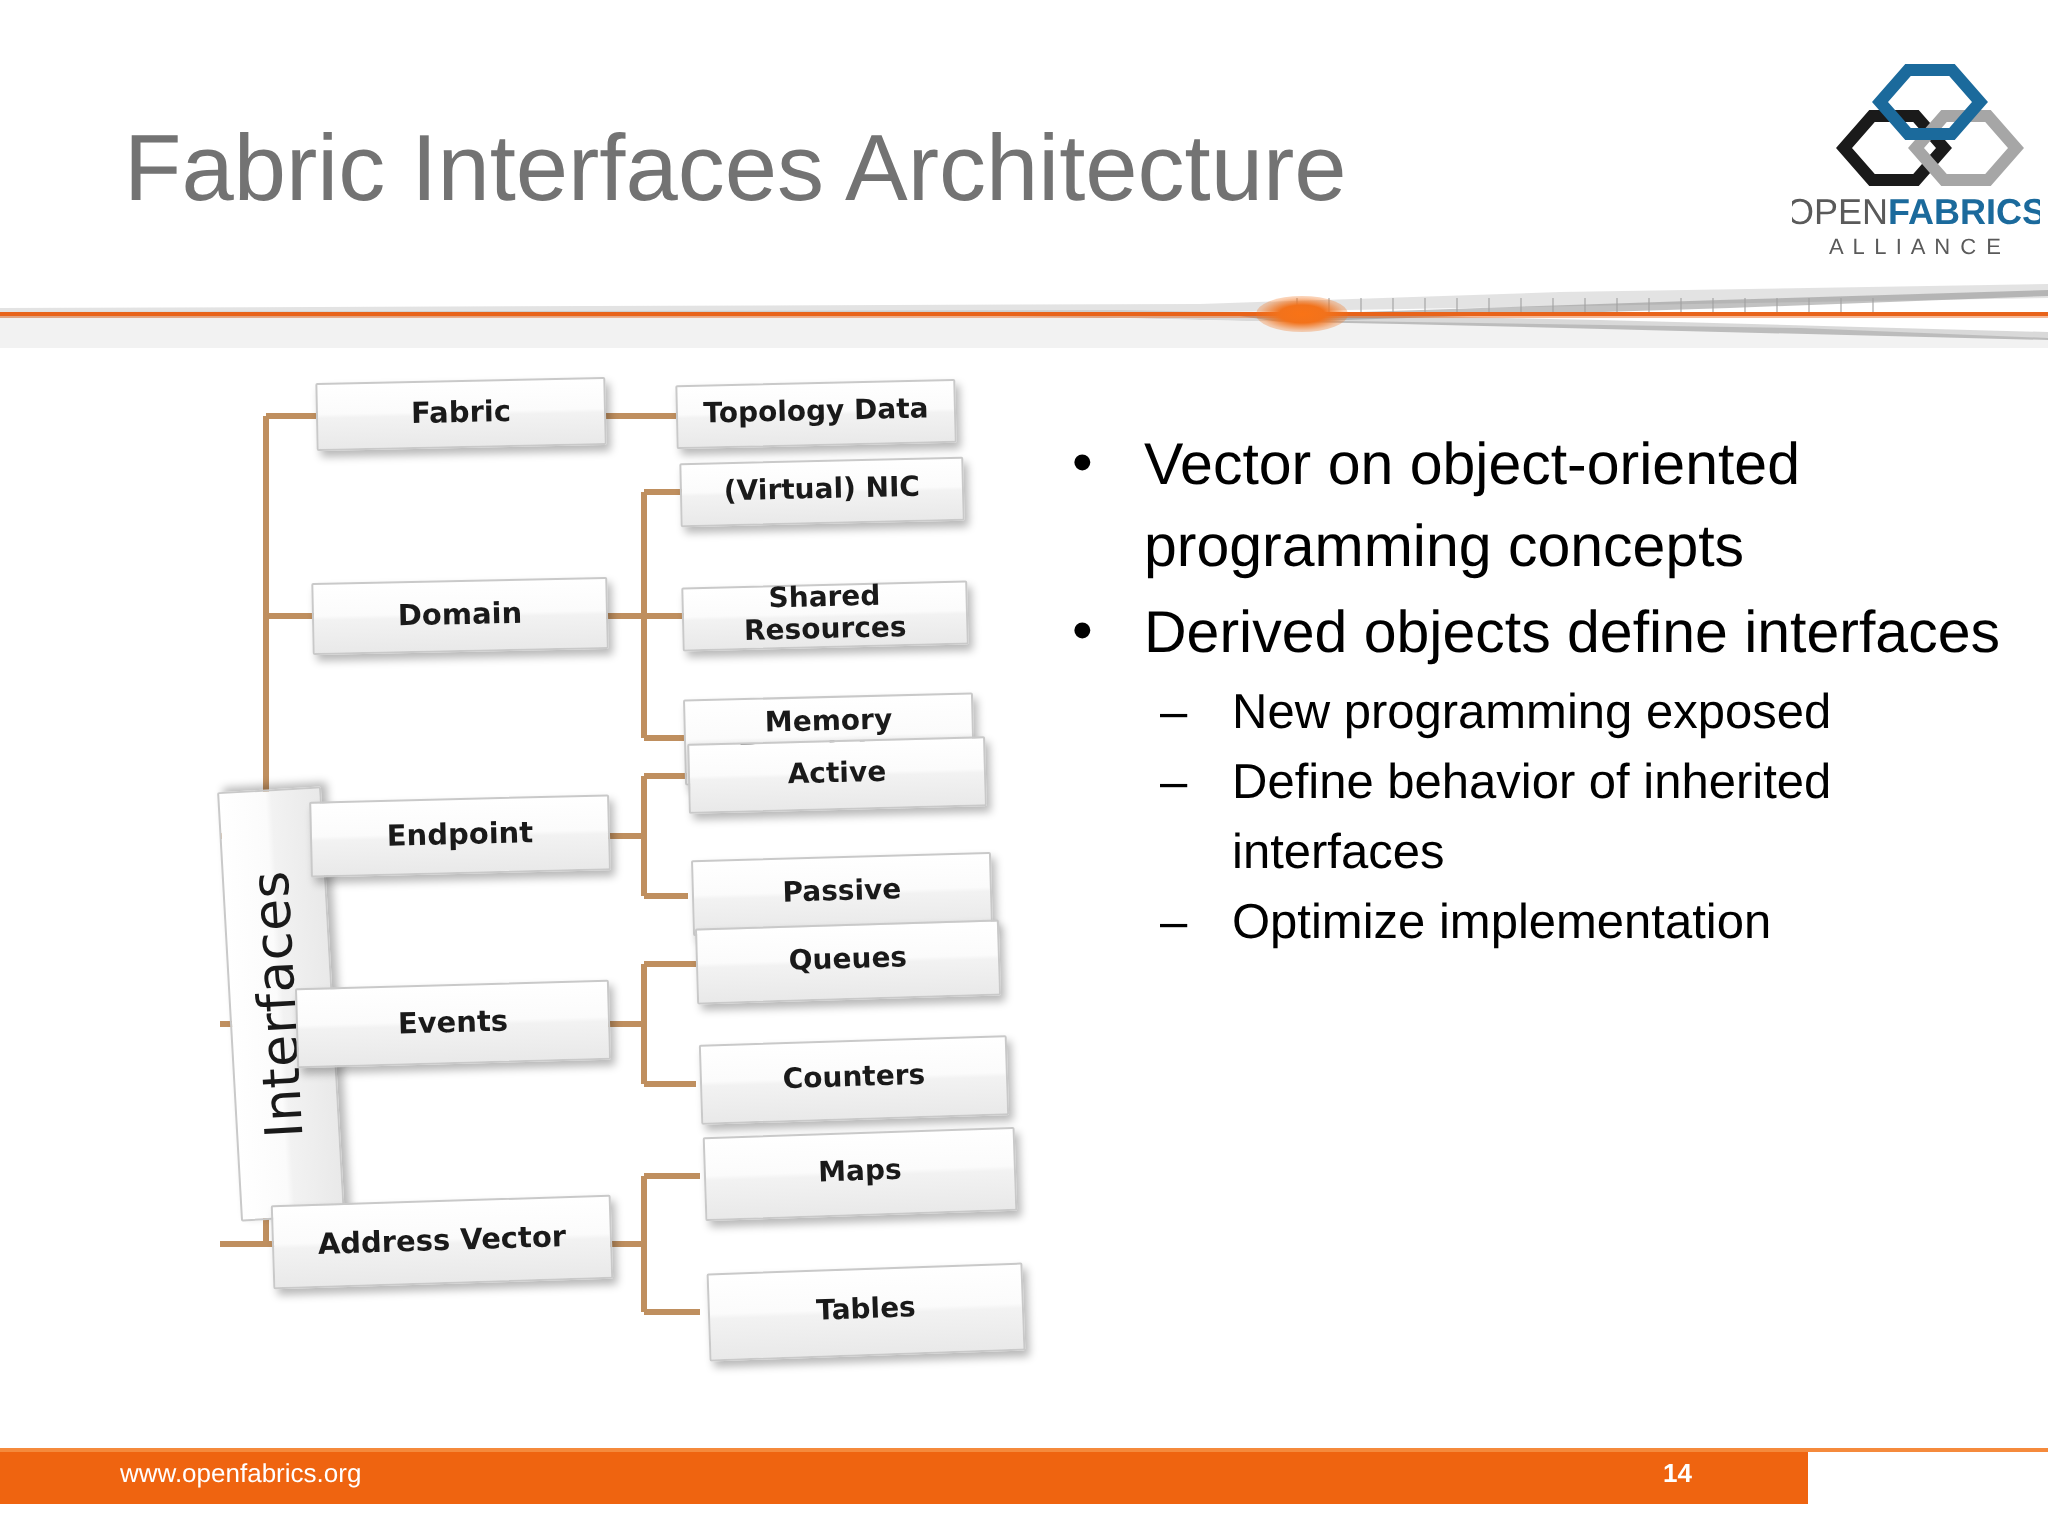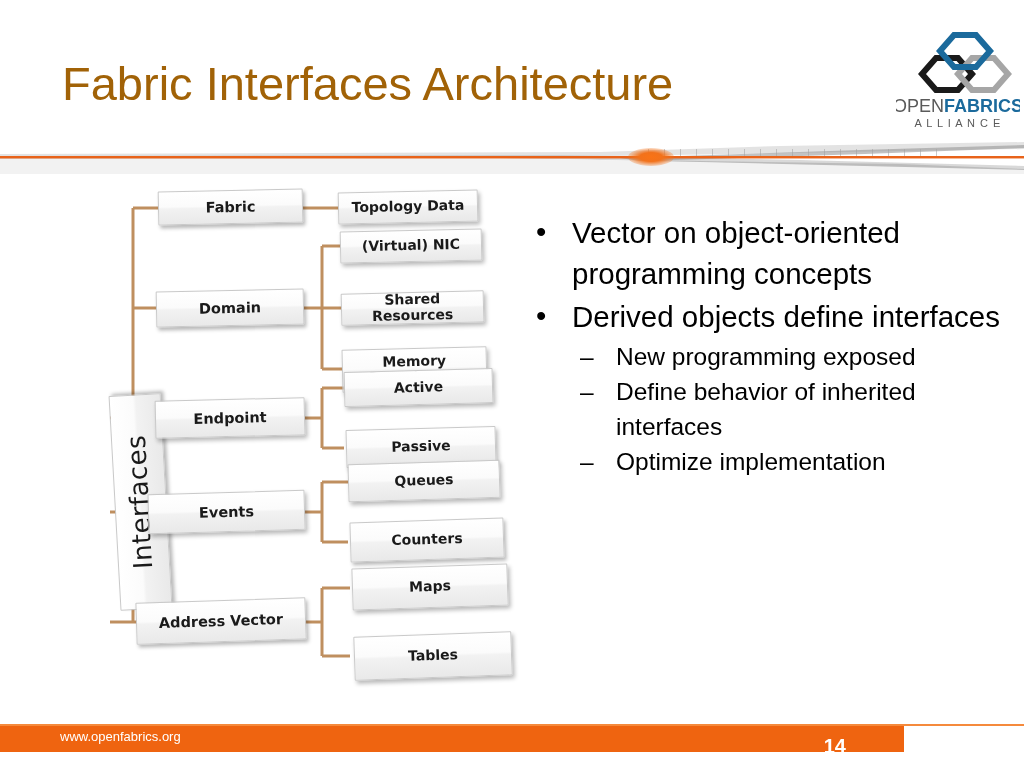--- a/index.html
+++ b/index.html
@@ -15,21 +15,21 @@
     font-family: "Liberation Sans", sans-serif;
   }
 
   
   #slide-title {
     position: absolute;
     left: 62px;
     top: 56px;
     font-size: 47px;
     font-weight: 400;
-    color: #a16207;
+    color: #737373;
     letter-spacing: 0px;
     white-space: nowrap;
     font-family: "Liberation Sans", sans-serif;
   }
 
   
   #logo {
     position: absolute;
     left: 896px;
     top: 26px;
@@ -192,22 +192,22 @@
     position: absolute;
     left: 60px;
     top: 5px;
     font-size: 13px;
     color: #ffffff;
     font-family: "Liberation Sans", sans-serif;
   }
   #footer-page {
     position: absolute;
     right: 58px;
-    top: 11px;
-    font-size: 20px;
+    top: 5px;
+    font-size: 13px;
     font-weight: 700;
     color: #ffffff;
     font-family: "Liberation Sans", sans-serif;
   }
 </style>
 </head>
 <body>
 
 <div id="slide-title">Fabric Interfaces Architecture</div>
 

